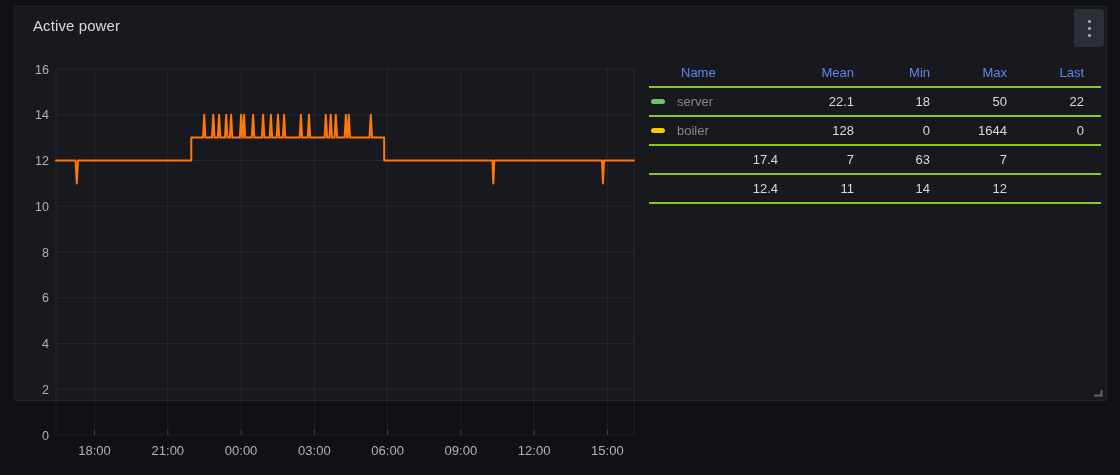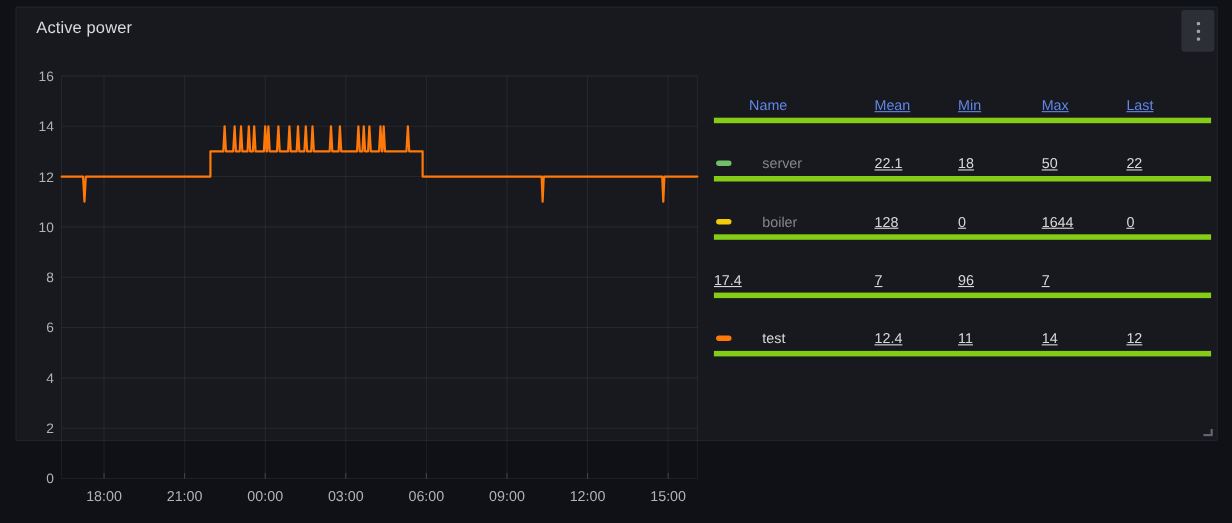--- a/index.html
+++ b/index.html
@@ -27,28 +27,28 @@
   .kebab{display:flex;flex-direction:column;gap:4px;}
   .kebab i{display:block;width:3px;height:3px;background:#a2a4aa;border-radius:1px;}
   #chart-svg{position:absolute;left:0;top:0;}
   .legend{
     position:absolute;left:634px;top:52px;width:452px;
     font-size:13px;color:#d8d9da;
   }
   .lrow{
     display:grid;grid-template-columns:146px 76px 76px 77px 77px;
     height:29px;align-items:center;
-    border-bottom:5px solid #84cc16;
-    box-sizing:border-box;cursor:pointer;margin-top:24px;
+    border-bottom:2px solid #84cc16;
+    box-sizing:border-box;cursor:pointer;
   }
-  .lrow .num{padding-right:17px;color:#d8d9da;text-decoration:underline;}
+  .lrow .num{text-align:right;padding-right:17px;color:#d8d9da;}
   .lrow.header{cursor:default;}
   .lrow.header div{color:#6386e8;font-weight:500;}
   .lrow.header .name-h{padding-left:32px;}
-  .name-cell{display:flex;align-items:center;gap:28px;padding-left:2px;color:#85878d;}
+  .name-cell{display:flex;align-items:center;gap:12px;padding-left:2px;color:#85878d;}
   .lrow.active .name-cell{color:#d8d9da;}
   .swatch{width:14px;height:5px;border-radius:3px;flex:none;background:#888;}
   .resize-handle{position:absolute;right:3px;bottom:3px;cursor:nwse-resize;}
 </style>
 </head>
 <body>
 
 <div class="panel">
 
   <h2 class="panel-title">Active power</h2>
@@ -136,29 +136,25 @@
       </div>
       <div class="num">128</div>
       <div class="num">0</div>
       <div class="num">1644</div>
       <div class="num">0</div>
     </div>
 
     <div class="lrow">
       <div class="num">17.4</div>
       <div class="num">7</div>
-      <div class="num">96</div>
+      <div class="num">63</div>
       <div class="num">7</div>
     </div>
 
     <div class="lrow active">
-      <div class="name-cell">
-        <span class="swatch" style="background: rgb(255, 120, 10);"></span>
-        <span>test</span>
-      </div>
       <div class="num">12.4</div>
       <div class="num">11</div>
       <div class="num">14</div>
       <div class="num">12</div>
     </div>
   </div>
 
   <svg class="resize-handle" width="11" height="11" viewBox="0 0 11 11">
     <path d="M2 9.5 H9.5 V4" fill="none" stroke="#62656b" stroke-width="2"></path>
   </svg>

